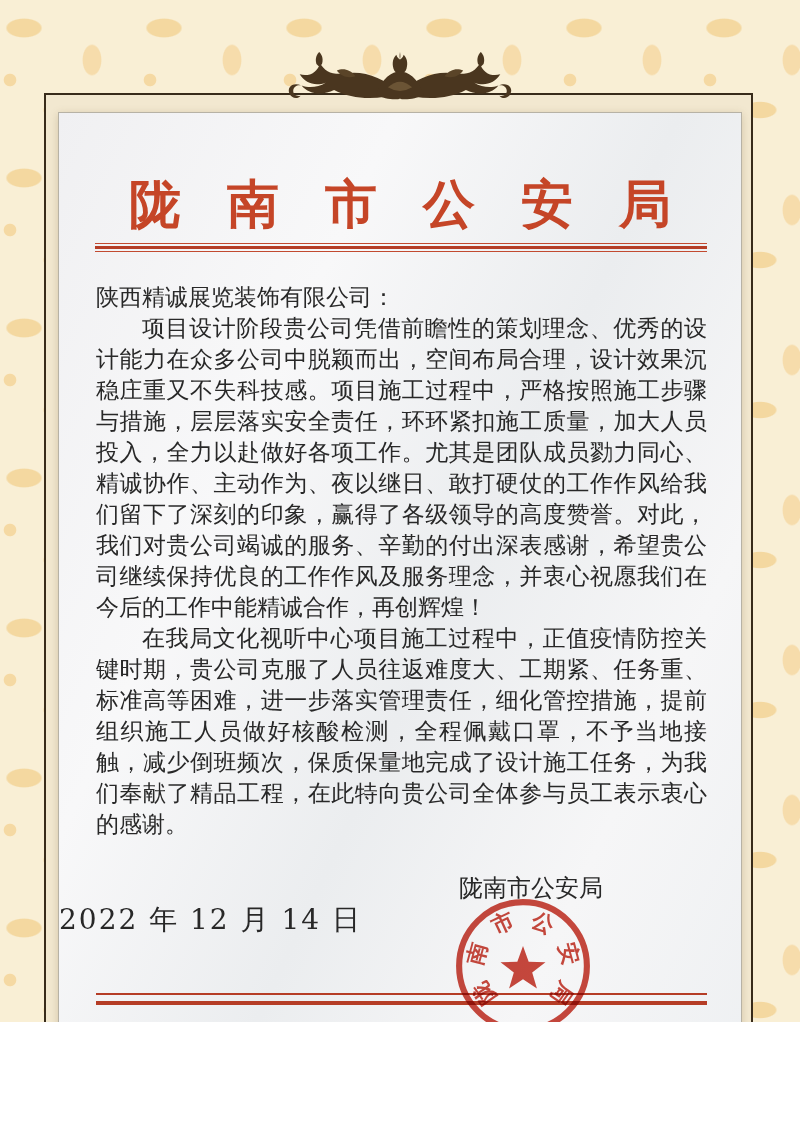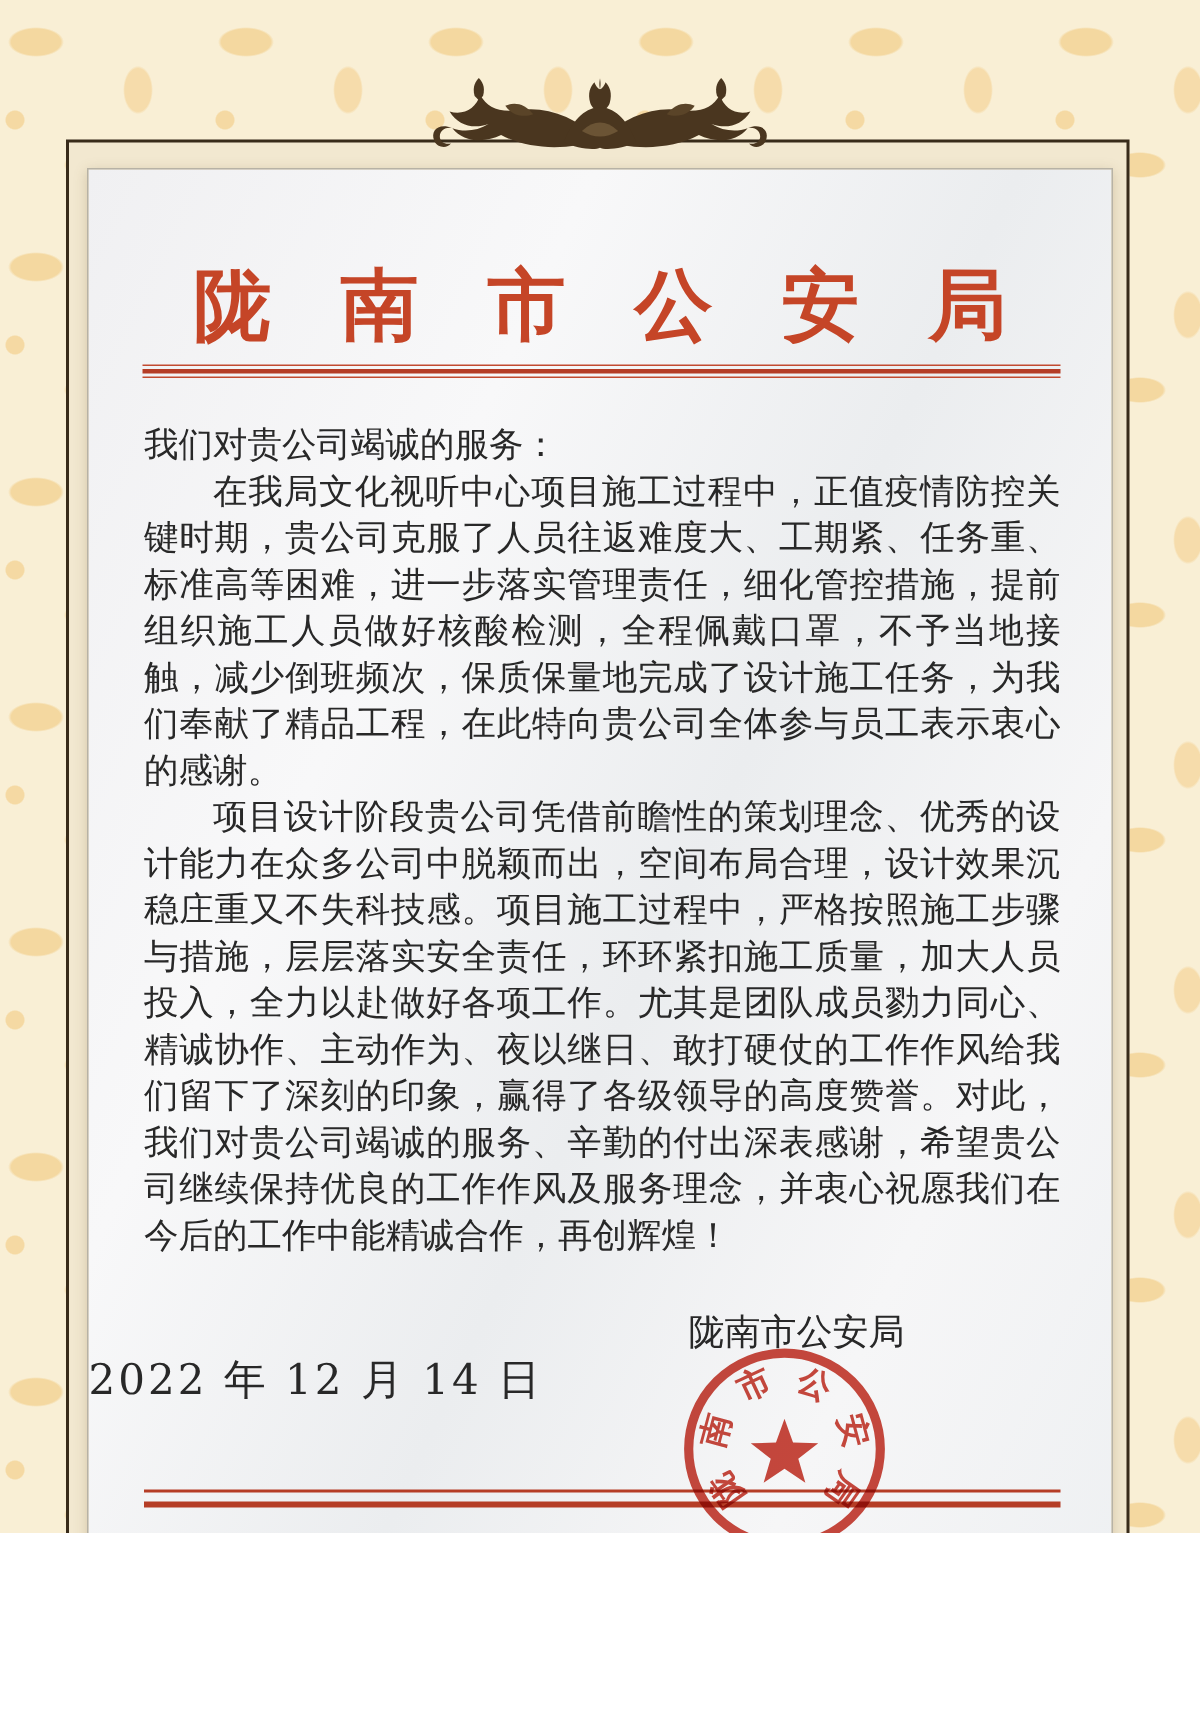--- a/index.html
+++ b/index.html
@@ -98,23 +98,23 @@
   <div class="frame"></div>
 
   <div class="paper">
 
     <h1 class="org-title">陇南市公安局</h1>
 
     <div class="title-rule"></div>
 
 
     <div class="body-text">
-      <p class="recipient">我们对贵公司竭诚的服务：</p>
+      <p class="recipient">陕西精诚展览装饰有限公司：</p>
+      <p>项目设计阶段贵公司凭借前瞻性的策划理念、优秀的设计能力在众多公司中脱颖而出，空间布局合理，设计效果沉稳庄重又不失科技感。项目施工过程中，严格按照施工步骤与措施，层层落实安全责任，环环紧扣施工质量，加大人员投入，全力以赴做好各项工作。尤其是团队成员勠力同心、精诚协作、主动作为、夜以继日、敢打硬仗的工作作风给我们留下了深刻的印象，赢得了各级领导的高度赞誉。对此，我们对贵公司竭诚的服务、辛勤的付出深表感谢，希望贵公司继续保持优良的工作作风及服务理念，并衷心祝愿我们在今后的工作中能精诚合作，再创辉煌！</p>
       <p>在我局文化视听中心项目施工过程中，正值疫情防控关键时期，贵公司克服了人员往返难度大、工期紧、任务重、标准高等困难，进一步落实管理责任，细化管控措施，提前组织施工人员做好核酸检测，全程佩戴口罩，不予当地接触，减少倒班频次，保质保量地完成了设计施工任务，为我们奉献了精品工程，在此特向贵公司全体参与员工表示衷心的感谢。</p>
-      <p>项目设计阶段贵公司凭借前瞻性的策划理念、优秀的设计能力在众多公司中脱颖而出，空间布局合理，设计效果沉稳庄重又不失科技感。项目施工过程中，严格按照施工步骤与措施，层层落实安全责任，环环紧扣施工质量，加大人员投入，全力以赴做好各项工作。尤其是团队成员勠力同心、精诚协作、主动作为、夜以继日、敢打硬仗的工作作风给我们留下了深刻的印象，赢得了各级领导的高度赞誉。对此，我们对贵公司竭诚的服务、辛勤的付出深表感谢，希望贵公司继续保持优良的工作作风及服务理念，并衷心祝愿我们在今后的工作中能精诚合作，再创辉煌！</p>
     </div>
 
     <div class="sig-name">陇南市公安局</div>
     <div class="sig-date">2022 年 12 月 14 日</div>
 
     <div class="footer-rule"></div>
 
     <svg class="seal" viewBox="0 0 160 160" aria-hidden="true">
       <circle cx="80" cy="80" r="73" fill="none" stroke="#c43023" stroke-width="7"></circle>
       <polygon fill="#c43023" points="80,57 86.5,75.1 105.7,75.7 90.5,87.4 95.9,105.8 80,95 64.1,105.8 69.5,87.4 54.3,75.7 73.5,75.1"></polygon>

